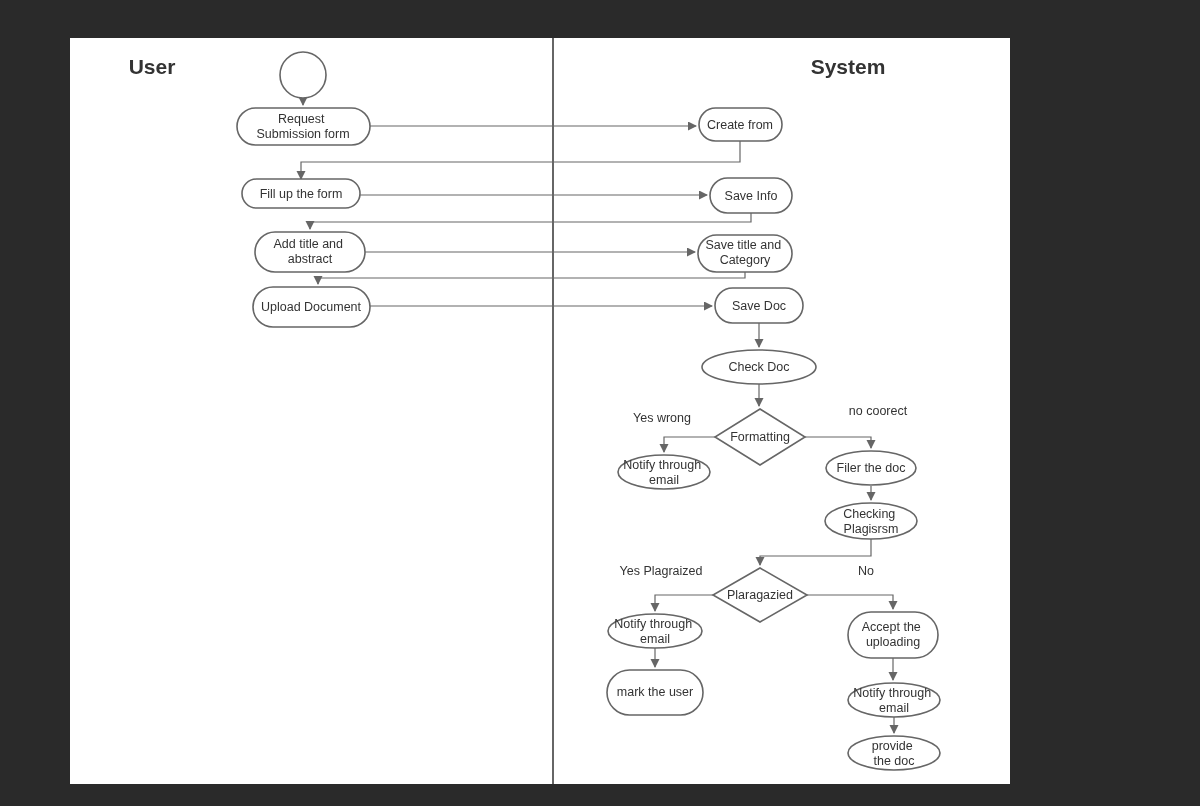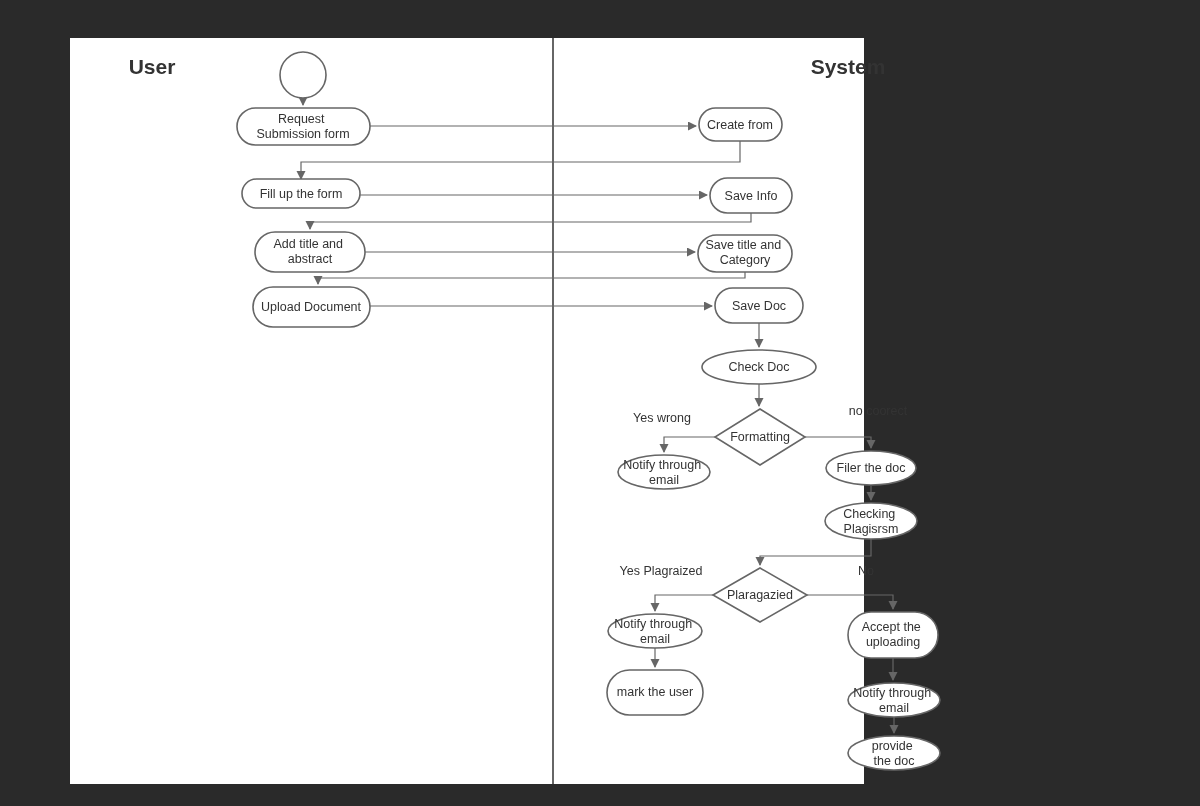--- a/index.html
+++ b/index.html
@@ -10,21 +10,21 @@
   }
   *{margin:0;padding:0;box-sizing:border-box;}
   html,body{width:1200px;height:806px;overflow:hidden;}
   body{
     background:var(--page-bg);
     font-family:"Liberation Sans", sans-serif;
   }
   .canvas{
     position:absolute;
     left:70px; top:38px;
-    width:794px; height:746px;
+    width:940px; height:746px;
     background:var(--canvas-bg);
   }
   svg{display:block;width:910px;height:746px;}
   .shape{fill:var(--canvas-bg);stroke:var(--stroke);stroke-width:1.6;}
   .edge{fill:none;stroke:var(--stroke);stroke-width:1.2;}
   .divider{stroke:var(--stroke);stroke-width:2;}
   .node-text{
     fill:var(--text);
     font-size:12.5px;
     font-family:"Liberation Sans", sans-serif;

